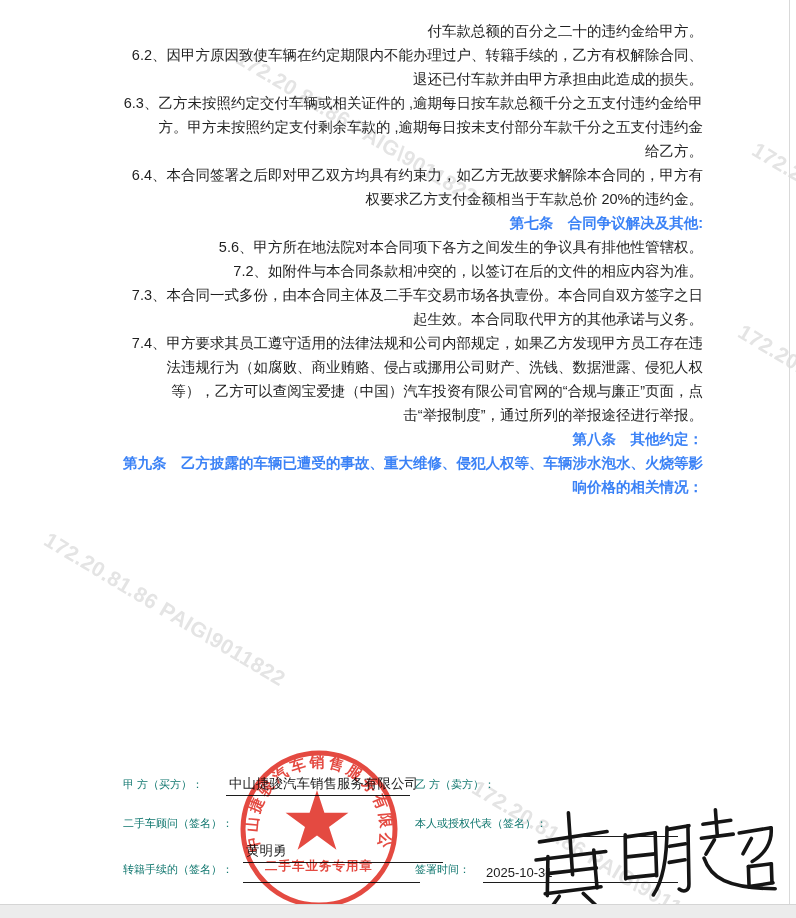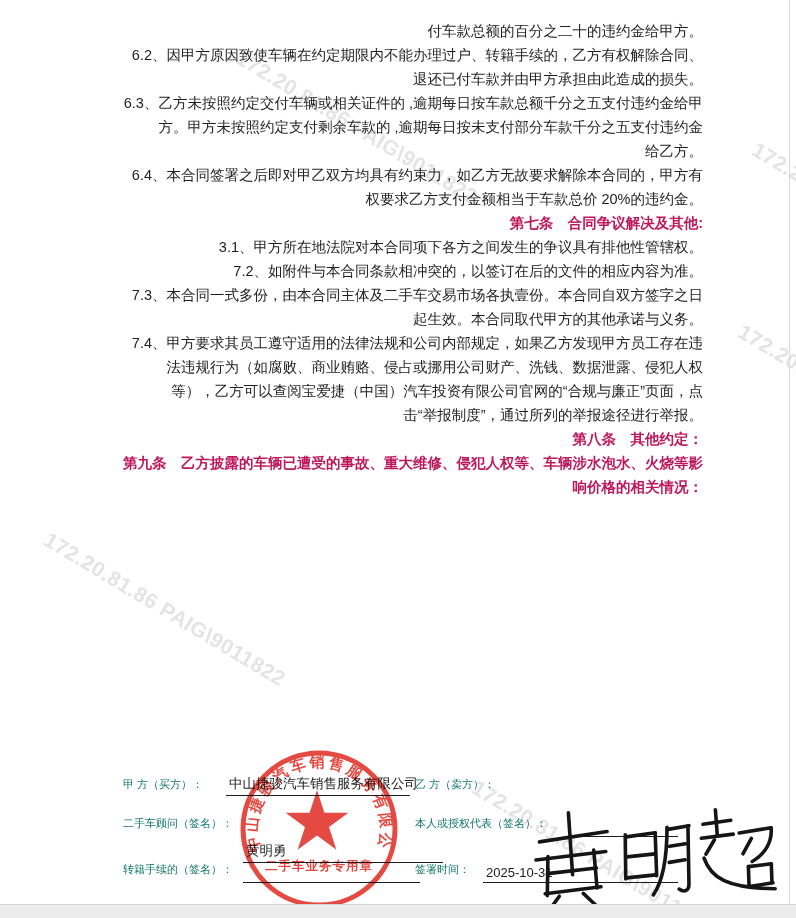--- a/index.html
+++ b/index.html
@@ -16,21 +16,21 @@
     color:#e4e4e4;transform-origin:0 50%;transform:rotate(31deg);
     user-select:none;pointer-events:none;
   }
   
   .doc{position:absolute;left:123px;top:19px;width:580px;z-index:1;
        font-size:14.5px;line-height:24px;}
   .doc p{margin:0;text-align:right;}
   .clause{padding-left:22px;text-indent:-22px;}
   .clause.cont{text-indent:0;}
   .num{display:inline;}
-  .heading{font-weight:bold;color:#be185d;}
+  .heading{font-weight:bold;color:#3b82f6;}
   .h7{margin-top:8px;}
   .h8{margin-top:14px;}
   .h9{margin-top:90px;}
   
   .sig{position:absolute;left:0;top:0;width:796px;height:918px;z-index:2;}
   .sig-label{position:absolute;font-size:11px;color:#0f766e;white-space:nowrap;}
   .sig-line{position:absolute;border-bottom:1.6px solid #1c1c1c;white-space:nowrap;
             font-size:13.5px;color:#1b1b1b;}
   .sig-line .val{position:absolute;left:3px;bottom:2px;white-space:nowrap;}
   .date-val{font-size:13px;}
@@ -55,21 +55,21 @@
 <div class="wm" style="left:740px;top:318px;">172.20.81.86  PAIG\9011822</div>
 <div class="wm" style="left:474px;top:774px;">172.20.81.86  PAIG\9011822</div>
 
 <div class="doc">
   <p class="clause cont"><span>付车款总额的百分之二十的违约金给甲方。</span></p>
   <p class="clause"><span class="num">6.2、</span><span>因甲方原因致使车辆在约定期限内不能办理过户、转籍手续的，乙方有权解除合同、退还已付车款并由甲方承担由此造成的损失。</span></p>
   <p class="clause"><span class="num">6.3、</span><span>乙方未按照约定交付车辆或相关证件的 ,逾期每日按车款总额千分之五支付违约金给甲方。甲方未按照约定支付剩余车款的 ,逾期每日按未支付部分车款千分之五支付违约金给乙方。</span></p>
   <p class="clause"><span class="num">6.4、</span><span>本合同签署之后即对甲乙双方均具有约束力，如乙方无故要求解除本合同的，甲方有权要求乙方支付金额相当于车款总价 20%的违约金。</span></p>
 
   <p class="heading h7">第七条　合同争议解决及其他:</p>
-  <p class="clause"><span class="num">3.1、</span><span>甲方所在地法院对本合同项下各方之间发生的争议具有排他性管辖权。</span></p>
+  <p class="clause"><span class="num">5.6、</span><span>甲方所在地法院对本合同项下各方之间发生的争议具有排他性管辖权。</span></p>
   <p class="clause"><span class="num">7.2、</span><span>如附件与本合同条款相冲突的，以签订在后的文件的相应内容为准。</span></p>
   <p class="clause"><span class="num">7.3、</span><span>本合同一式多份，由本合同主体及二手车交易市场各执壹份。本合同自双方签字之日起生效。本合同取代甲方的其他承诺与义务。</span></p>
   <p class="clause"><span class="num">7.4、</span><span>甲方要求其员工遵守适用的法律法规和公司内部规定，如果乙方发现甲方员工存在违法违规行为（如腐败、商业贿赂、侵占或挪用公司财产、洗钱、数据泄露、侵犯人权等），乙方可以查阅宝爱捷（中国）汽车投资有限公司官网的“合规与廉正”页面，点击“举报制度”，通过所列的举报途径进行举报。</span></p>
 
   <p class="heading h8">第八条　其他约定：</p>
   <p class="heading h9">第九条　乙方披露的车辆已遭受的事故、重大维修、侵犯人权等、车辆涉水泡水、火烧等影响价格的相关情况：</p>
 </div>
 
 <div class="sig">
   <span class="sig-label" style="left:123px;top:777px;">甲 方（买方）：</span>

